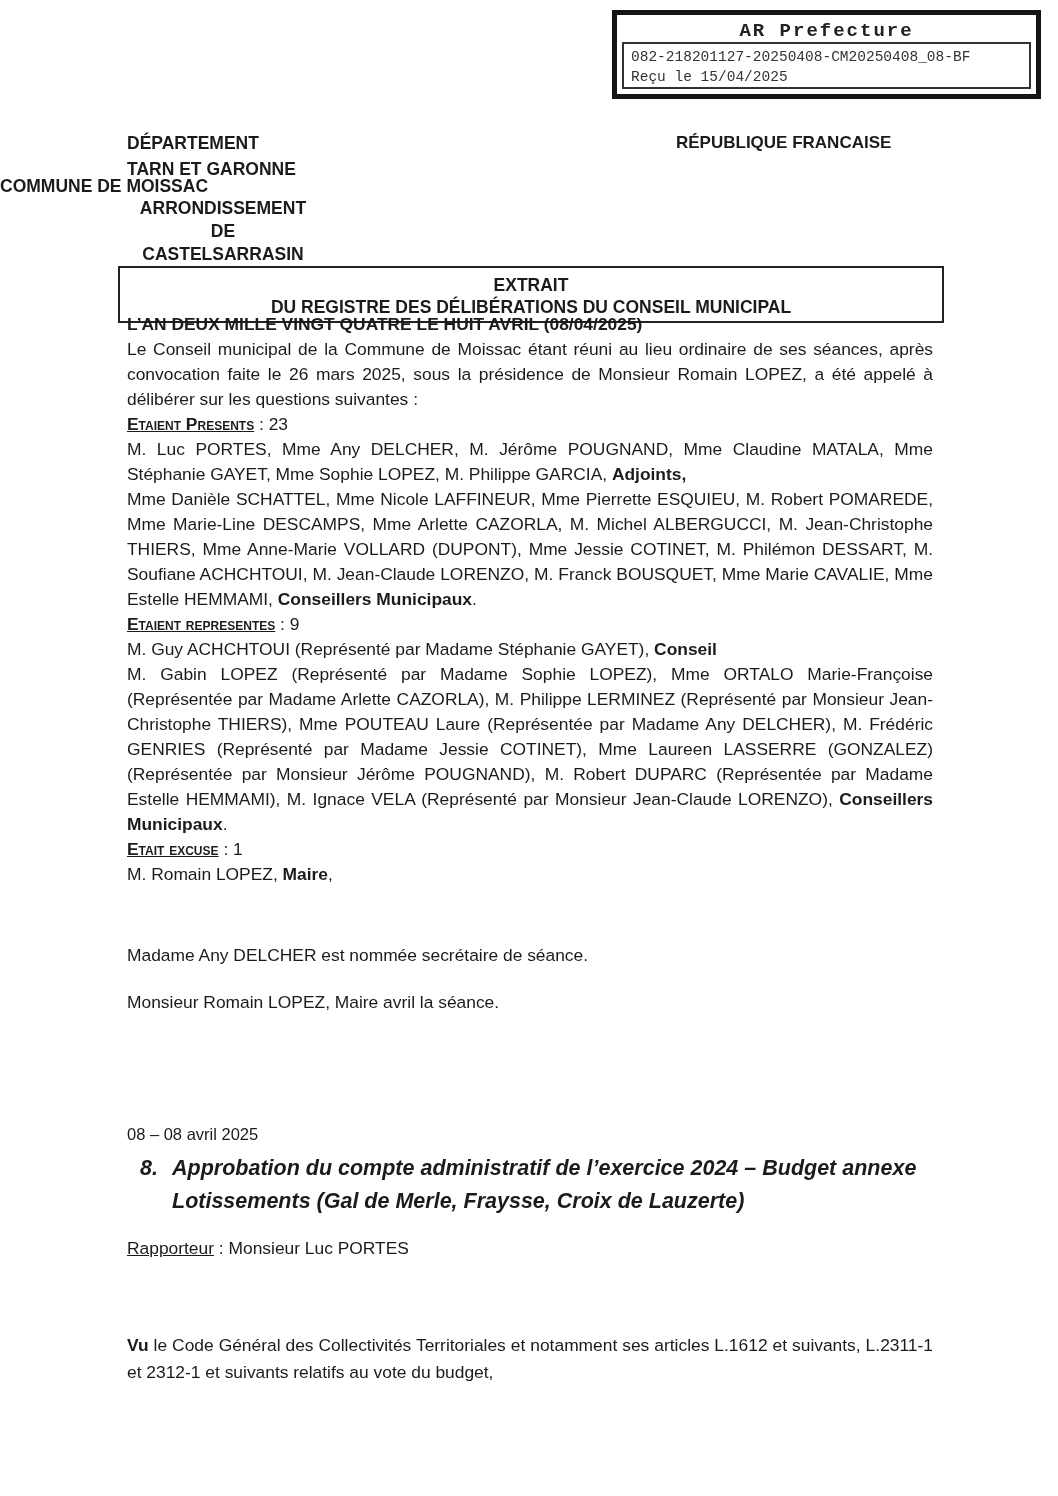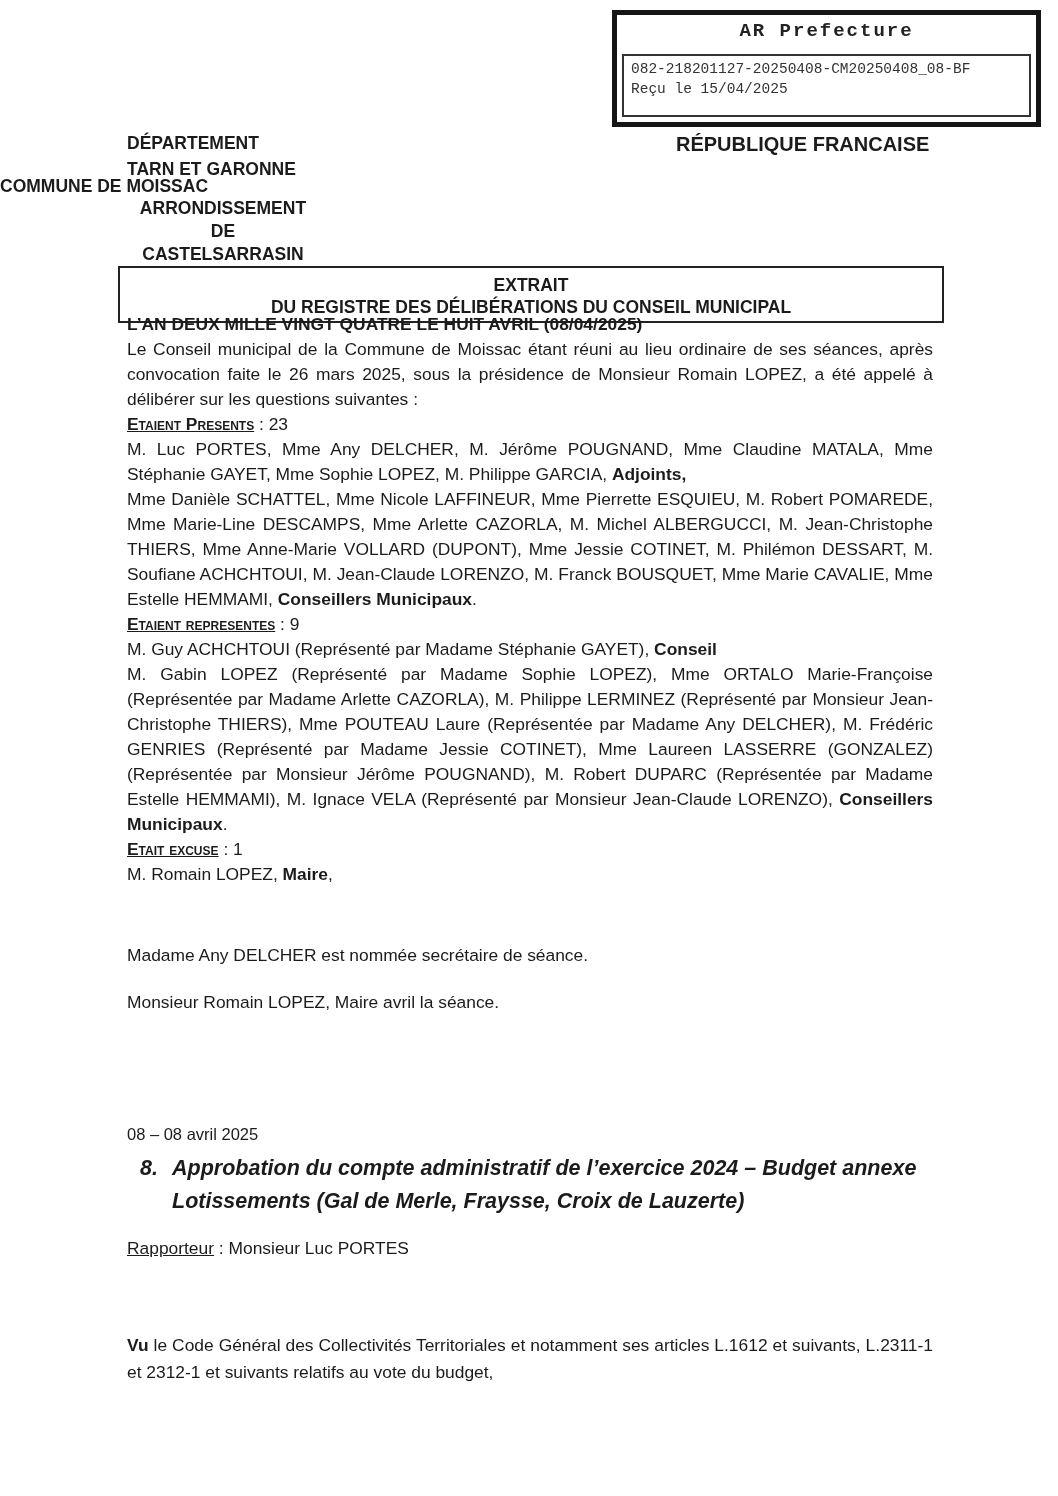--- a/index.html
+++ b/index.html
@@ -6,30 +6,30 @@
   .page{
     position:relative;width:1058px;height:1496px;background:#ffffff;
     color:#1b1b1b;font-family:"Liberation Sans","DejaVu Sans",sans-serif;
     overflow:hidden;
   }
   
   .stamp{position:absolute;left:612px;top:10px;width:419px;border:5px solid #151515;background:#fff;}
   .stamp-title{
     font-family:"Liberation Mono","DejaVu Sans Mono",monospace;
     font-weight:bold;font-size:19px;letter-spacing:2px;text-align:center;
-    padding:5px 0 12px;color:#222;
+    padding:5px 0 0;color:#222;
   }
   .stamp-inner{
-    border:2px solid #333;margin:0 5px 5px;padding:3px 7px 16px;
+    border:2px solid #333;margin:0 5px 5px;padding:3px 7px 0;
     font-family:"Liberation Mono","DejaVu Sans Mono",monospace;
     font-size:14.5px;line-height:20px;color:#333;white-space:nowrap;
   }
   
   .hdr-dept{position:absolute;left:127px;top:130px;font-weight:bold;font-size:17.5px;line-height:26px;}
-  .hdr-rep{position:absolute;left:676px;top:133px;font-weight:bold;font-size:20px;}
+  .hdr-rep{position:absolute;left:676px;top:133px;font-weight:bold;font-size:17px;}
   .hdr-commune{position:absolute;left:0;top:176px;width:1058px;text-align:left;font-weight:bold;font-size:17.5px;}
   .hdr-arrond{position:absolute;left:127px;top:197px;width:192px;text-align:center;font-weight:bold;font-size:17.5px;line-height:23px;}
   
   .titlebox{
     position:absolute;left:118px;top:266px;width:822px;border:2px solid #222;
     text-align:center;font-weight:bold;font-size:17.5px;line-height:22px;padding:6px 0 3px;background:#fff;
   }
   
   .docbody{position:absolute;left:127px;top:312px;width:806px;font-size:17.4px;line-height:25px;}
   .docbody p{margin:0;}

